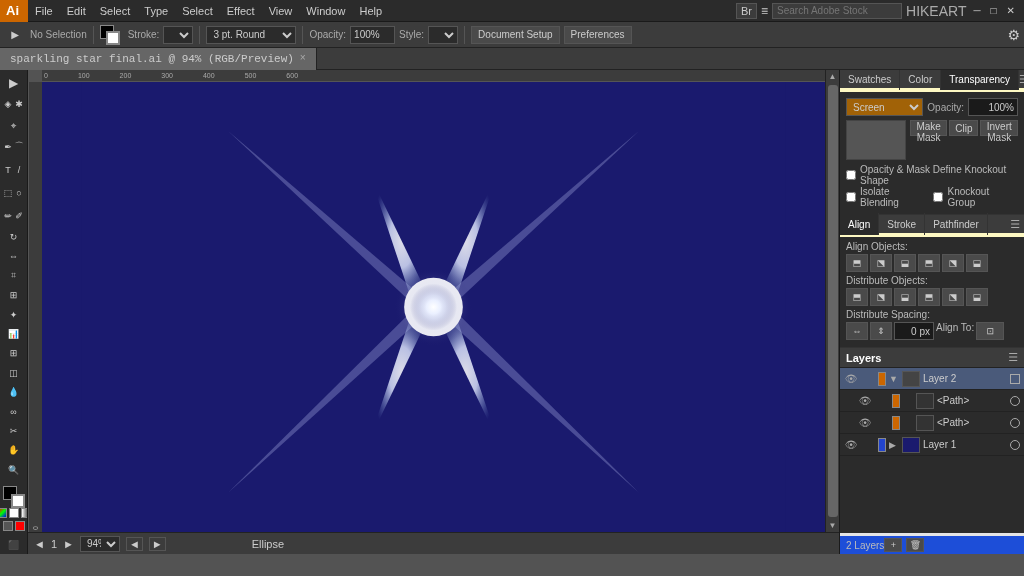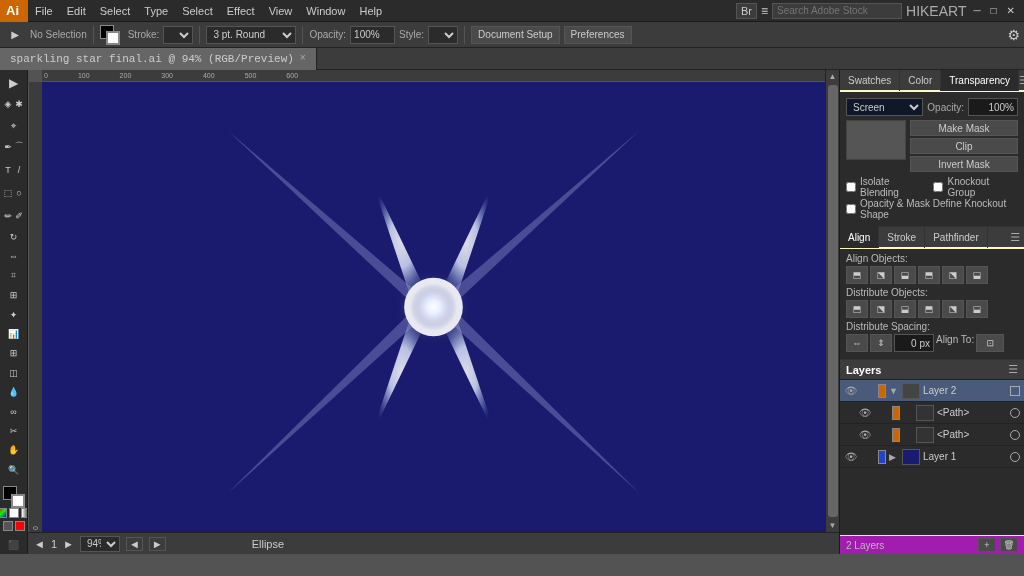--- a/index.html
+++ b/index.html
@@ -109,34 +109,34 @@
     }
 
     
     #right-panels {
       width: 185px; background: #2b2b2b; border-left: 1px solid #1a1a1a;
       display: flex; flex-direction: column; overflow: hidden;
     }
 
     
     .panel-tab-row {
-      display: flex; background: #3c3c3c; border-bottom: 2px solid #fef9c3;
+      display: flex; background: #3c3c3c; border-bottom: 4px solid #fef9c3;
       height: 22px; align-items: center;
     }
     .panel-tab {
       padding: 2px 8px; font-size: 10px; color: #ccc; cursor: pointer; height: 22px;
       display: flex; align-items: center; border-right: 1px solid #333;
     }
     .panel-tab.active { background: #2b2b2b; color: #fff; }
 
     
     #transparency-panel { padding: 6px; border-bottom: 1px solid #333; }
     .panel-row { display: flex; align-items: center; gap: 4px; margin-bottom: 4px; }
     .panel-select {
-      background: #0f172a; border: 1px solid #555; color: #ccc;
+      background: #a16207; border: 1px solid #555; color: #ccc;
       height: 18px; font-size: 10px; padding: 0 2px; flex: 1;
     }
     .panel-input {
       background: #1a1a1a; border: 1px solid #555; color: #ccc;
       height: 18px; font-size: 10px; padding: 0 3px; width: 50px; text-align: right;
     }
     .panel-btn-gray {
       background: #4a4a4a; border: 1px solid #555; color: #ccc;
       height: 16px; font-size: 10px; padding: 0 5px; cursor: pointer;
     }
@@ -162,22 +162,22 @@
     .layers-title { font-size: 11px; color: #fff; font-weight: bold; }
     .layers-content { flex: 1; overflow-y: auto; background: #2b2b2b; }
     .layer-row {
       display: flex; align-items: center; height: 22px; padding: 0 4px;
       border-bottom: 1px solid #222; gap: 3px; cursor: pointer;
     }
     .layer-row.selected { background: #4a5a7a; }
     .layer-eye { width: 14px; height: 14px; color: #aaa; display: flex; align-items: center; justify-content: center; font-size: 10px; }
     .layer-name { flex: 1; font-size: 10px; color: #ccc; }
     .layers-footer {
-      display: flex; align-items: center; justify-content: space-between;
-      background: #a21caf; padding: 2px 6px; border-top: 1px solid #e5e5e5;
+      display: flex; align-items: center; 
+      background: #1d4ed8; padding: 2px 6px; border-top: 3px solid #e5e5e5;
       font-size: 10px; color: #bbb;
     }
     .layers-footer-btn {
       width: 18px; height: 14px; background: #4a4a4a; border: 1px solid #555;
       color: #ccc; font-size: 9px; display: flex; align-items: center; justify-content: center;
       cursor: pointer;
     }
     .zoom-select {
       background: #2b2b2b; border: 1px solid #555; color: #ccc;
       height: 16px; font-size: 10px; padding: 0 2px; width: 40px;
@@ -403,35 +403,35 @@
           <option>Normal</option>
           <option>Multiply</option>
           <option>Overlay</option>
         </select>
         <span class="tb-label">Opacity:</span>
         <input type="text" class="panel-input" value="100%" style="">
       </div>
 
       <div style="display:flex;gap:4px;margin-bottom:4px;">
         <div style="width:60px;height:40px;background:#555;border:1px solid #444;display:flex;align-items:center;justify-content:center;"></div>
-        <div style="display:flex;flex-direction:column;gap:2px;flex:1;">
+        <div style="display:flex;flex-direction:row;gap:2px;flex:1;">
           <button class="panel-btn-gray">Make Mask</button>
           <button class="panel-btn-gray">Clip</button>
           <button class="panel-btn-gray">Invert Mask</button>
         </div>
+      </div>
+      <div class="checkbox-row">
+        <input type="checkbox" style="">
+        <span>Opacity &amp; Mask Define Knockout Shape</span>
       </div>
       <div class="checkbox-row">
         <input type="checkbox" style="">
         <span>Isolate Blending</span>
         <input type="checkbox" style="">
         <span>Knockout Group</span>
-      </div>
-      <div class="checkbox-row">
-        <input type="checkbox" style="">
-        <span>Opacity &amp; Mask Define Knockout Shape</span>
       </div>
     </div>
 
     <div class="panel-tab-row">
       <div class="panel-tab active">Align</div>
       <div class="panel-tab">Stroke</div>
       <div class="panel-tab">Pathfinder</div>
       <span style="margin-left:auto;padding-right:4px;cursor:pointer;color:#aaa;">☰</span>
     </div>
 

